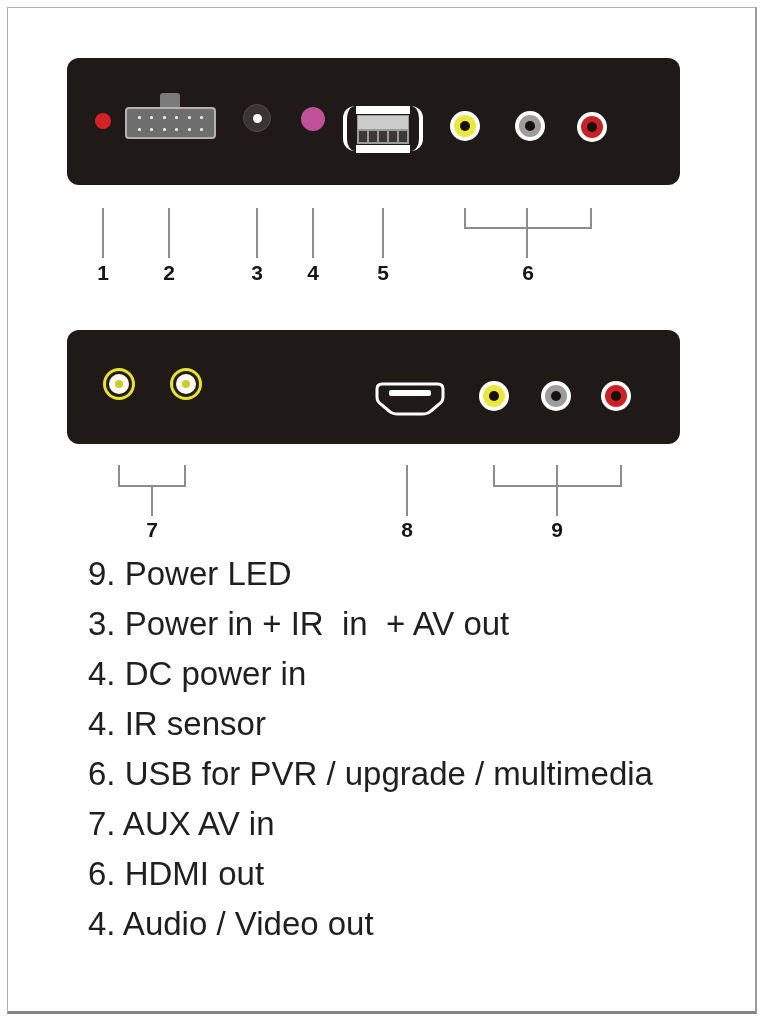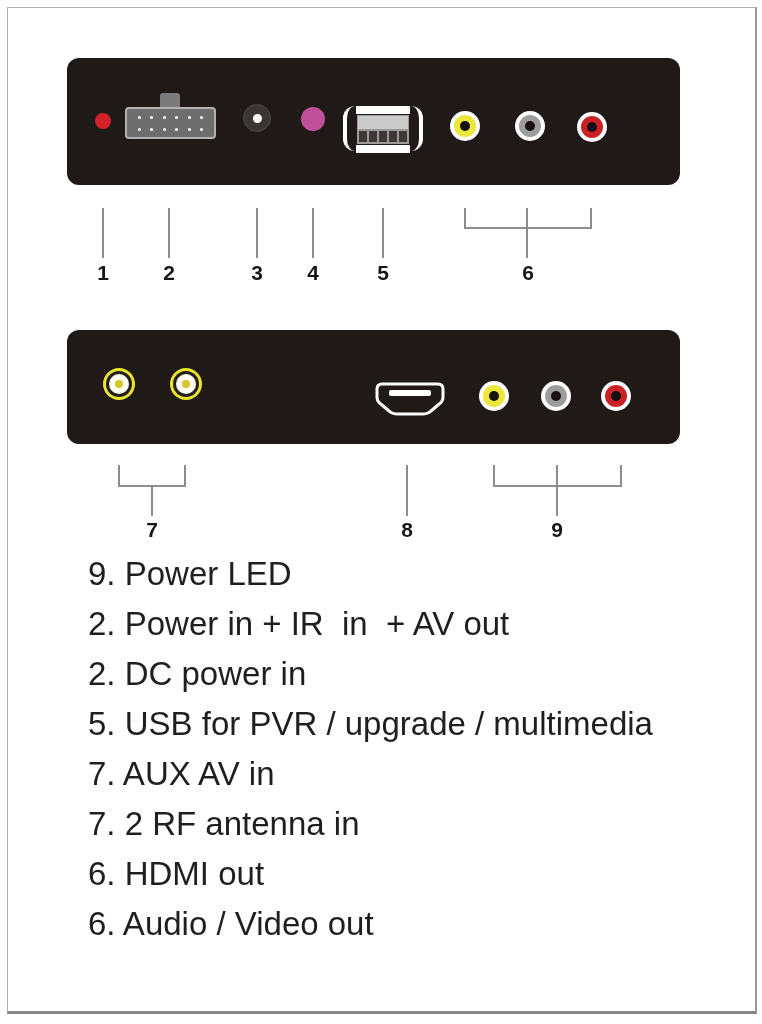--- a/index.html
+++ b/index.html
@@ -175,21 +175,21 @@
   <div class="cline" style="left:620px;top:465px;width:2px;height:22px;"></div>
   <div class="cline" style="left:493px;top:485px;width:129px;height:2px;"></div>
   <div class="cline" style="left:556px;top:465px;width:2px;height:51px;"></div>
 
   <div class="cnum" style="left:152px;top:519px;">7</div>
   <div class="cnum" style="left:407px;top:519px;">8</div>
   <div class="cnum" style="left:557px;top:519px;">9</div>
 
   <div id="legend">
     <div class="legend-item">9. Power LED</div>
-    <div class="legend-item">2. Power in + IR  in  + AV out</div>
-    <div class="legend-item">2. DC power in</div>
-    <div class="legend-item">5. USB for PVR / upgrade / multimedia</div>
+    <div class="legend-item">3. Power in + IR  in  + AV out</div>
+    <div class="legend-item">4. DC power in</div>
+    <div class="legend-item">4. IR sensor</div>
+    <div class="legend-item">6. USB for PVR / upgrade / multimedia</div>
     <div class="legend-item">7. AUX AV in</div>
-    <div class="legend-item">7. 2 RF antenna in</div>
     <div class="legend-item">6. HDMI out</div>
-    <div class="legend-item">6. Audio / Video out</div>
+    <div class="legend-item">4. Audio / Video out</div>
   </div>
 </div>
 
 </body></html>

